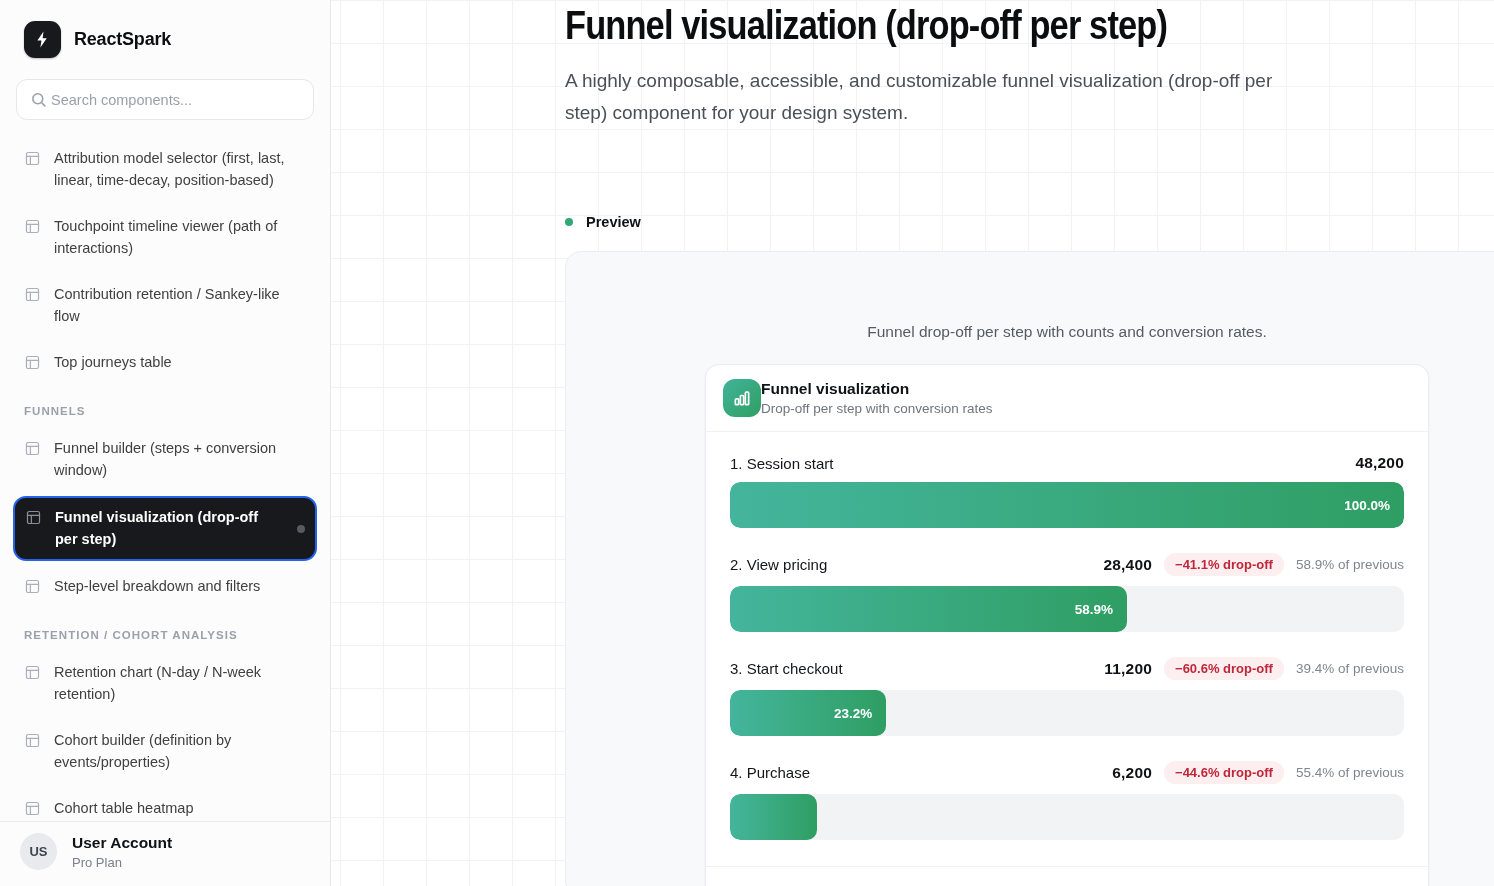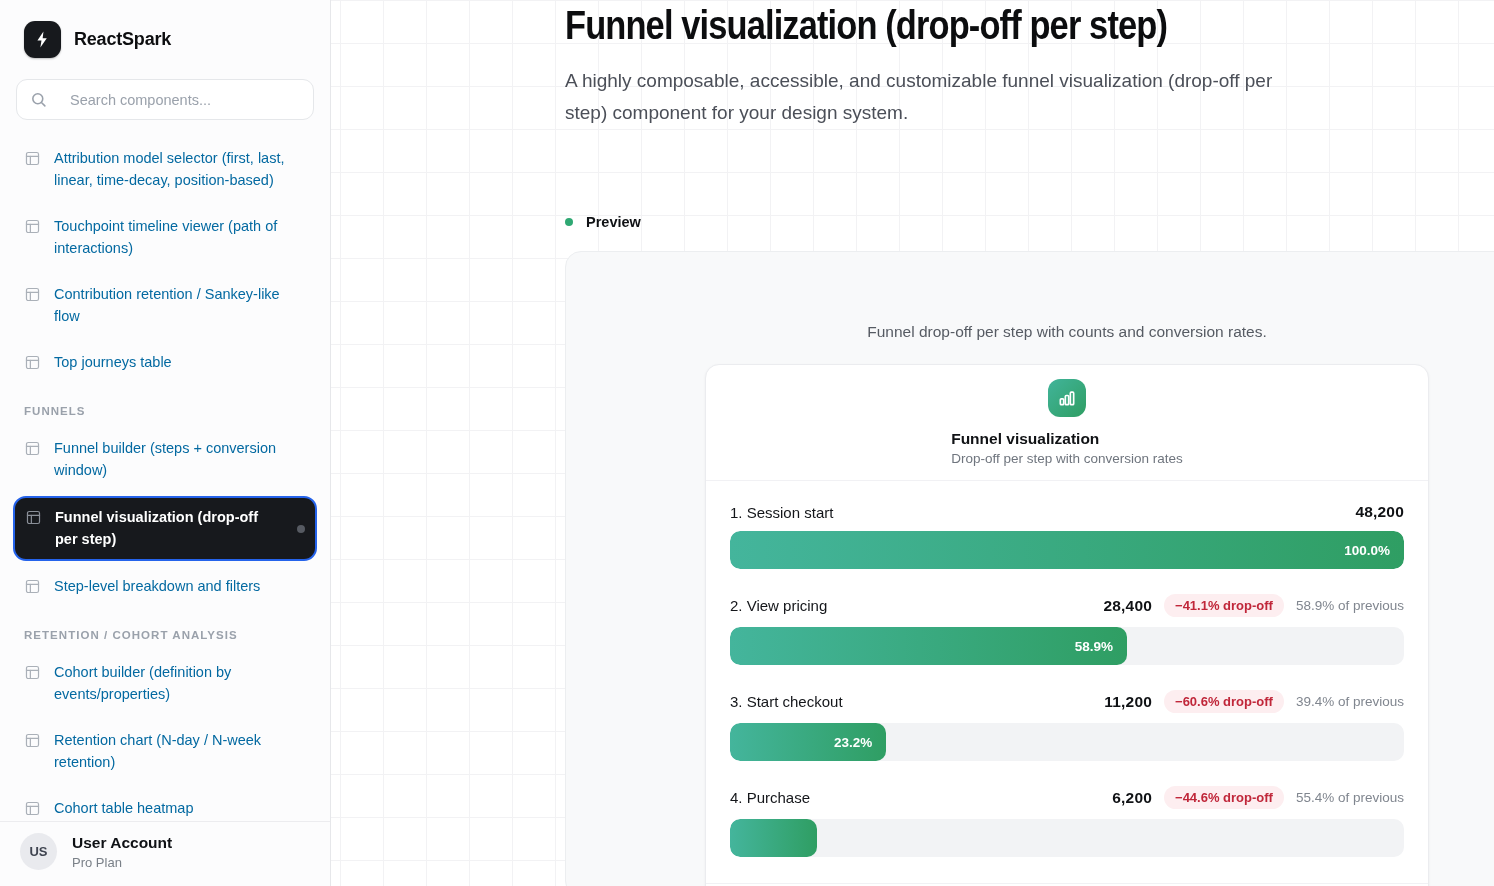--- a/index.html
+++ b/index.html
@@ -9,32 +9,32 @@
 
   
   .sidebar { width:331px; min-width:331px; height:886px; background:#fcfcfd;
              border-right:1px solid #e6e7ea; display:flex; flex-direction:column; }
   .brand { display:flex; align-items:center; gap:13px; padding:21px 24px 17px; }
   .logo { width:37px; height:37px; border-radius:11px; background:#17191d;
           display:grid; place-items:center; box-shadow:0 1px 2px rgba(0,0,0,.25); }
   .brand-name { font-size:18px; font-weight:800; color:#0d0e10; letter-spacing:-0.2px; }
 
   .search { margin:4px 16px 8px; height:41px; background:#fff; border:1px solid #e5e7ea;
-            border-radius:11px; display:flex; align-items:center; gap:23px; padding:0 13px; }
+            border-radius:11px; display:flex; align-items:center; gap:4px; padding:0 13px; }
   .search input { border:none; outline:none; flex:1; font-size:14.5px; color:#30343b;
                   font-family:"Liberation Sans", sans-serif; background:transparent; }
   .search input::placeholder { color:#9aa1ab; }
 
   .nav { flex:1; overflow:hidden; padding:10px 13px 0; }
   .section-label { font-size:11.5px; font-weight:700; letter-spacing:0.09em;
                    color:#9aa1ab; padding:15px 11px 11px; }
   .nav-item { display:flex; align-items:flex-start; gap:13px; padding:10px 11px;
               border-radius:12px; margin-bottom:5px; cursor:pointer; }
   .nav-item .nicon { flex:none; margin-top:2px; color:#aab0b8; }
-  .nav-item .label { font-size:14.5px; line-height:21.5px; color:#0369a1; }
+  .nav-item .label { font-size:14.5px; line-height:21.5px; color:#404040; }
   .nav-item.active { background:#17191d; border:2px solid #2563eb; padding:9px 10px;
                      border-radius:13px; align-items:flex-start; }
   .nav-item.active .label { color:#fff; font-weight:700; }
   .nav-item.active .nicon { color:#8a8f98; }
   .active-dot { width:8px; height:8px; border-radius:50%; background:#565a62;
                 margin-left:auto; align-self:center; flex:none; }
 
   .side-footer { border-top:1px solid #ececef; background:#fcfcfd;
                  padding:11px 20px 16px; display:flex; align-items:flex-end; gap:15px; }
   .avatar { width:37px; height:37px; border-radius:50%; background:#e9eaee;
@@ -59,38 +59,38 @@
   .preview-tab { margin-top:86px; display:flex; align-items:center; gap:13px; }
   .pdot { width:8px; height:8px; border-radius:50%; background:#2fa873; }
   .preview-tab .plabel { font-size:14.5px; font-weight:700; color:#101215; }
 
   .panel { margin-top:21px; width:1004px; height:646px; background:#f8f9fa;
            border:1px solid #eceef0; border-radius:16px; }
   .panel-desc { padding-top:71px; text-align:center; font-size:15.5px; color:#565b63; }
 
   .card { width:724px; margin:23px auto 0; background:#fff; border:1px solid #ebecef;
           border-radius:14px; box-shadow:0 1px 3px rgba(16,20,28,.05); }
-  .card-header { display:flex; align-items:center; gap:13px; padding:14px 17px;
-                 border-bottom:1px solid #f1f1f4;flex-direction:column; }
+  .card-header { display:flex; align-items:center; padding:14px 17px;
+                 border-bottom:1px solid #f1f1f4; }
   .hicon { width:38px; height:38px; border-radius:12px;
            background:linear-gradient(135deg,#41b49a,#2f9e63);
            display:grid; place-items:center; }
   .htitle { font-size:15.5px; font-weight:700; color:#101215; }
   .hsub { font-size:13.5px; color:#6f757e; margin-top:3px; }
 
   .card-body { padding:22px 24px 1px; }
   .step { margin-bottom:25px; }
   .step-head { display:flex; align-items:center; margin-bottom:10px; }
   .step-label { font-size:15px; font-weight:500; color:#14161a; }
   .step-meta { margin-left:auto; display:flex; align-items:center; gap:12px; }
   .count { font-size:15.5px; font-weight:700; color:#101215; letter-spacing:0.2px; }
   .pill { background:#fdeef0; color:#c0273a; font-size:13px; font-weight:600;
           border-radius:999px; padding:4px 11px; }
   .prev { font-size:13.5px; color:#80868f; }
-  .track { height:38px; border-radius:10px; background:#f2f3f5; overflow:hidden; }
+  .track { height:46px; border-radius:10px; background:#f2f3f5; overflow:hidden; }
   .fill { height:100%; border-radius:10px;
           background:linear-gradient(90deg,#44b59c,#2f9e63);
           display:flex; align-items:center; justify-content:flex-end; }
   .fill .bar-label { color:#fff; font-weight:700; font-size:13.5px; padding-right:14px; }
 
   .card-footer { border-top:1px solid #f1f1f4; padding:16px 24px 19px;
                  display:flex; align-items:center; gap:9px; }
   .cf-label { font-size:13.5px; color:#6b7280;text-align:right; }
   .cf-value { font-size:14px; font-weight:700; color:#101215; }
 </style>
@@ -176,29 +176,29 @@
             </svg></span>
           <span class="label">Step-level breakdown and filters</span>
         </div>
         <div class="section-label">RETENTION / COHORT ANALYSIS</div>
         <div class="nav-item">
           <span class="nicon"><svg width="17" height="17" viewBox="0 0 24 24" fill="none" stroke="currentColor" stroke-width="1.7" stroke-linecap="round">
               <rect x="3.5" y="3.5" width="17" height="17" rx="2.5"></rect>
               <line x1="3.5" y1="9" x2="20.5" y2="9"></line>
               <line x1="9" y1="9" x2="9" y2="20.5"></line>
             </svg></span>
+          <span class="label">Retention chart (N-day / N-week retention)</span>
+        </div>
+        <div class="nav-item">
+          <span class="nicon"><svg width="17" height="17" viewBox="0 0 24 24" fill="none" stroke="currentColor" stroke-width="1.7" stroke-linecap="round">
+              <rect x="3.5" y="3.5" width="17" height="17" rx="2.5"></rect>
+              <line x1="3.5" y1="9" x2="20.5" y2="9"></line>
+              <line x1="9" y1="9" x2="9" y2="20.5"></line>
+            </svg></span>
           <span class="label">Cohort builder (definition by events/properties)</span>
-        </div>
-        <div class="nav-item">
-          <span class="nicon"><svg width="17" height="17" viewBox="0 0 24 24" fill="none" stroke="currentColor" stroke-width="1.7" stroke-linecap="round">
-              <rect x="3.5" y="3.5" width="17" height="17" rx="2.5"></rect>
-              <line x1="3.5" y1="9" x2="20.5" y2="9"></line>
-              <line x1="9" y1="9" x2="9" y2="20.5"></line>
-            </svg></span>
-          <span class="label">Retention chart (N-day / N-week retention)</span>
         </div>
         <div class="nav-item">
           <span class="nicon"><svg width="17" height="17" viewBox="0 0 24 24" fill="none" stroke="currentColor" stroke-width="1.7" stroke-linecap="round">
               <rect x="3.5" y="3.5" width="17" height="17" rx="2.5"></rect>
               <line x1="3.5" y1="9" x2="20.5" y2="9"></line>
               <line x1="9" y1="9" x2="9" y2="20.5"></line>
             </svg></span>
           <span class="label">Cohort table heatmap</span>
         </div>
       </nav>

